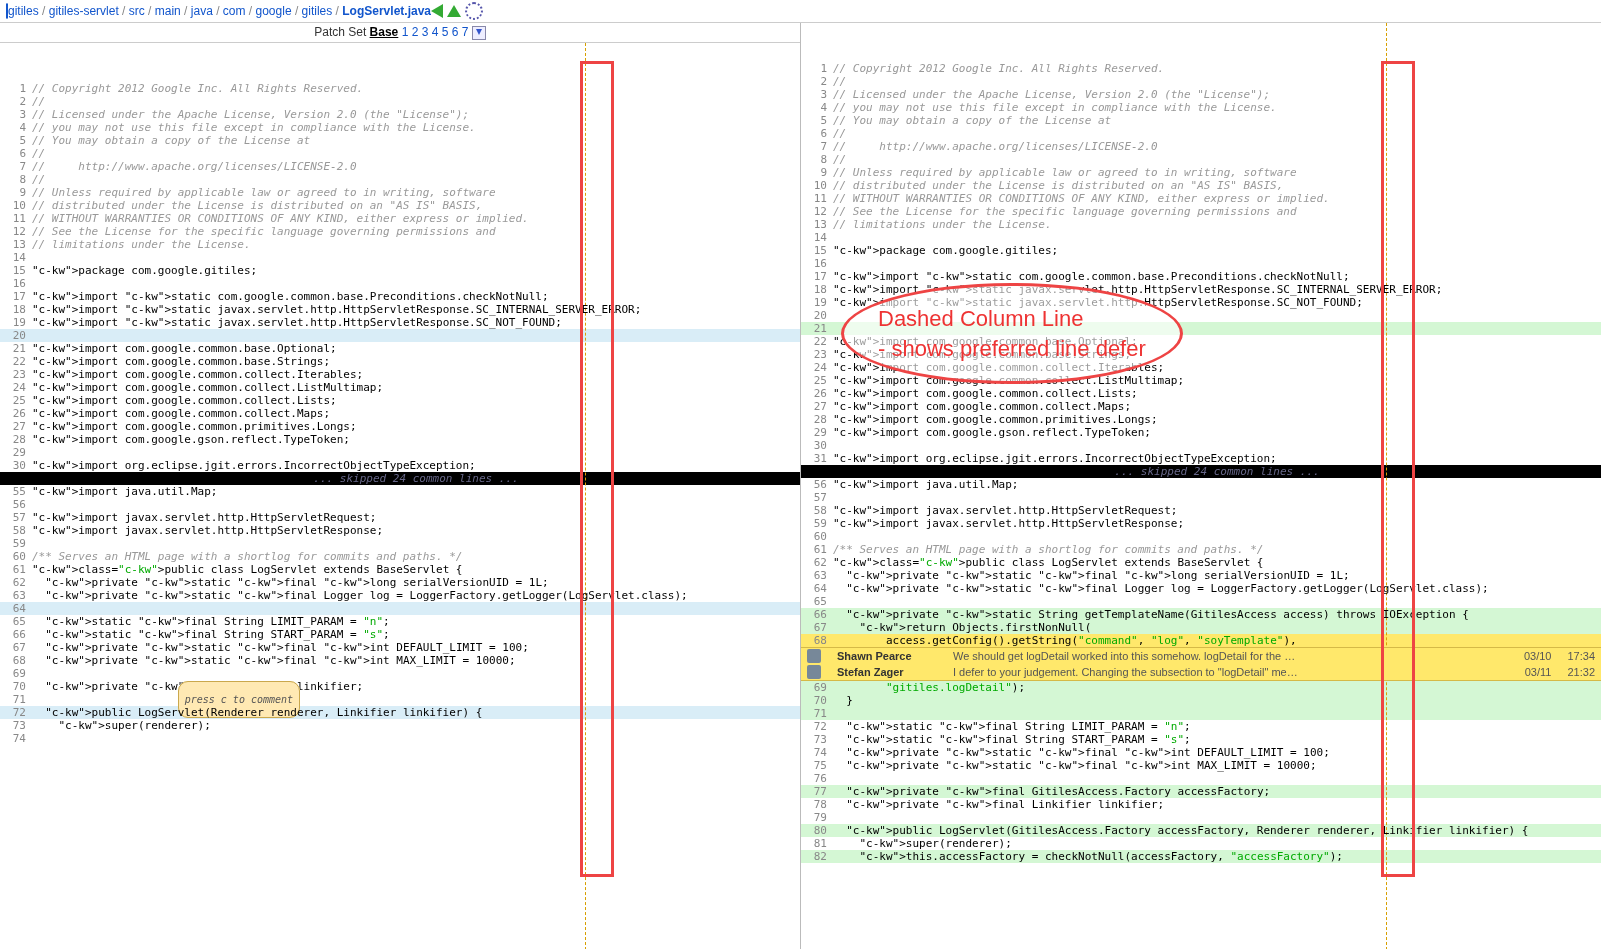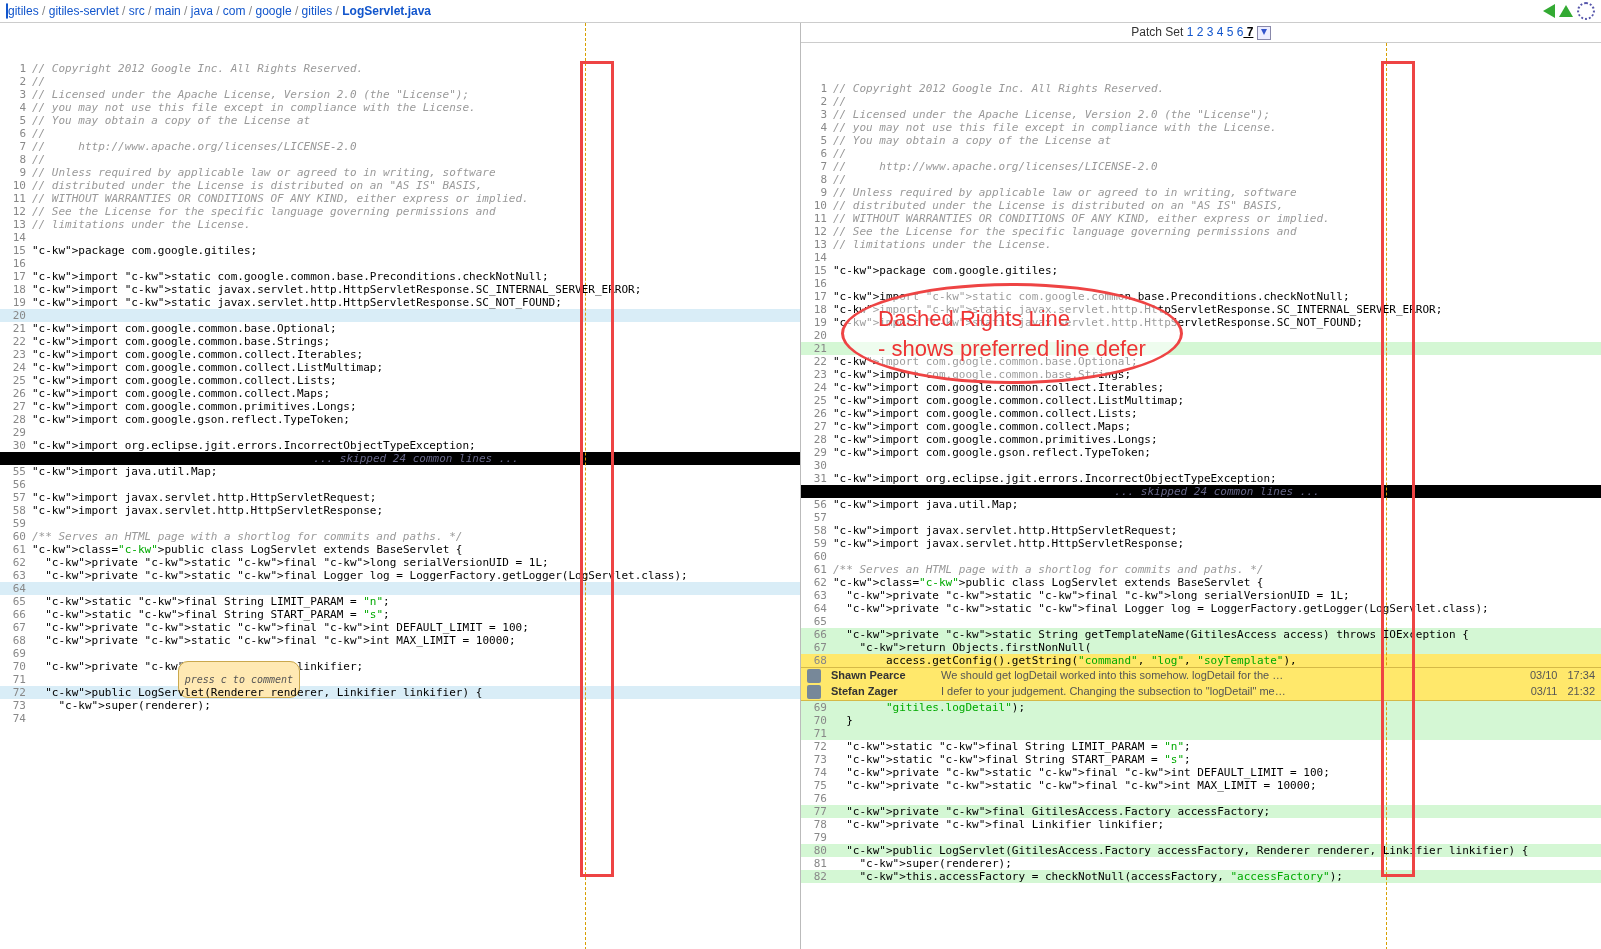--- a/index.html
+++ b/index.html
@@ -1,16 +1,16 @@
 <!DOCTYPE html>
 <html><head>
 <meta charset="utf-8">
 <style>
 html,body{margin:0;padding:0;height:100%;font-family:sans-serif;font-size:12px;background:#fff;color:#000}
-.topbar{display:flex;justify-content:space-between;align-items:center;padding:2px 6px;border-bottom:1px solid #ccc}
+.topbar{display:flex;align-items:center;padding:2px 6px;border-bottom:1px solid #ccc}
 .crumbs{color:#1155cc}
 .crumbs a{color:#1155cc;text-decoration:none}
 .crumbs .sep{color:#888}
 .crumbs .cur{font-weight:bold;color:#1155cc}
 .topicons{display:flex;gap:4px;align-items:center}
 .ico-sq{width:14px;height:14px;border:1px solid #1155cc;border-radius:2px}
 .ico-arrow{width:0;height:0;border-top:7px solid transparent;border-bottom:7px solid transparent;border-right:12px solid #3a3}
 .ico-arrow2{width:0;height:0;border-left:7px solid transparent;border-right:7px solid transparent;border-bottom:12px solid #3a3}
 .ico-gear{width:14px;height:14px;border:2px dotted #55a;border-radius:50%}
 .panes{display:flex;height:calc(100% - 22px);position:relative}
@@ -32,21 +32,21 @@
 .bg-add{background:#d4f7d4}
 .bg-cmt{background:#ffe86b}
 .c-cmt{color:#999;font-style:italic}
 .c-str{color:#0a0}
 .colmark{position:absolute;top:0;bottom:0;width:1px;border-left:1px dashed #d8a000;pointer-events:none}
 .box-red{position:absolute;border:3px solid #e44;pointer-events:none;z-index:5}
 .callout{position:absolute;z-index:6;pointer-events:none}
 .callout .bubble{border:3px solid #e44;border-radius:50%;padding:18px 34px;background:rgba(255,255,255,0.6);color:#e33;font-size:22px;font-family:sans-serif;line-height:1.35}
 .hint{background:#ffe9b3;border:1px solid #caa84d;border-radius:10px;padding:12px 6px;font-size:10px;font-style:italic;color:#555}
 .cmts{position:relative;font-family:sans-serif;font-size:11px;background:#ffe86b;border-top:1px solid #d5b947;border-bottom:1px solid #d5b947}
-.cmtrow{display:flex;align-items:center;gap:10px;padding:1px 6px}
+.cmtrow{display:flex;align-items:center;gap:16px;padding:1px 6px}
 .avatar{width:14px;height:14px;background:#789;border-radius:2px}
 .author{font-weight:bold;color:#333;width:100px}
 .cmtxt{flex:1;color:#555;overflow:hidden;text-overflow:ellipsis;white-space:nowrap}
 .cdate{color:#555}
 </style>
 </head>
 <body>
 
 <div class="topbar">
   <div class="crumbs">
@@ -56,36 +56,37 @@
   </div>
   <div class="topicons">
     <span class="ico-arrow"></span>
     <span class="ico-arrow2"></span>
     <span class="ico-gear"></span>
   </div>
 </div>
 
 <div class="panes">
   <div class="pane" id="pane-left">
+    <div class="patchbar">
+      <span class="lab">Patch Set</span>
+      <span class="base sel">Base</span>
+      <span id="pnums-left"><span class="num"> 1</span><span class="num"> 2</span><span class="num"> 3</span><span class="num"> 4</span><span class="num"> 5</span><span class="num"> 6</span><span class="num"> 7</span></span>
+      <span class="dl"></span>
+    </div>
     <div class="code" id="code-left">
       <div class="colmark" style="left:585px"></div>
     <div class="line"><span class="ln">1</span><span class="tx"><span class="c-cmt">// Copyright 2012 Google Inc. All Rights Reserved.</span></span></div><div class="line"><span class="ln">2</span><span class="tx"><span class="c-cmt">//</span></span></div><div class="line"><span class="ln">3</span><span class="tx"><span class="c-cmt">// Licensed under the Apache License, Version 2.0 (the "License");</span></span></div><div class="line"><span class="ln">4</span><span class="tx"><span class="c-cmt">// you may not use this file except in compliance with the License.</span></span></div><div class="line"><span class="ln">5</span><span class="tx"><span class="c-cmt">// You may obtain a copy of the License at</span></span></div><div class="line"><span class="ln">6</span><span class="tx"><span class="c-cmt">//</span></span></div><div class="line"><span class="ln">7</span><span class="tx"><span class="c-cmt">//     http://www.apache.org/licenses/LICENSE-2.0</span></span></div><div class="line"><span class="ln">8</span><span class="tx"><span class="c-cmt">//</span></span></div><div class="line"><span class="ln">9</span><span class="tx"><span class="c-cmt">// Unless required by applicable law or agreed to in writing, software</span></span></div><div class="line"><span class="ln">10</span><span class="tx"><span class="c-cmt">// distributed under the License is distributed on an "AS IS" BASIS,</span></span></div><div class="line"><span class="ln">11</span><span class="tx"><span class="c-cmt">// WITHOUT WARRANTIES OR CONDITIONS OF ANY KIND, either express or implied.</span></span></div><div class="line"><span class="ln">12</span><span class="tx"><span class="c-cmt">// See the License for the specific language governing permissions and</span></span></div><div class="line"><span class="ln">13</span><span class="tx"><span class="c-cmt">// limitations under the License.</span></span></div><div class="line"><span class="ln">14</span><span class="tx"></span></div><div class="line"><span class="ln">15</span><span class="tx"><span class="&lt;span">"c-kw"</span>&gt;package com.google.gitiles;</span></div><div class="line"><span class="ln">16</span><span class="tx"></span></div><div class="line"><span class="ln">17</span><span class="tx"><span class="&lt;span">"c-kw"</span>&gt;import <span class="&lt;span">"c-kw"</span>&gt;static com.google.common.base.Preconditions.checkNotNull;</span></div><div class="line"><span class="ln">18</span><span class="tx"><span class="&lt;span">"c-kw"</span>&gt;import <span class="&lt;span">"c-kw"</span>&gt;static javax.servlet.http.HttpServletResponse.SC_INTERNAL_SERVER_ERROR;</span></div><div class="line"><span class="ln">19</span><span class="tx"><span class="&lt;span">"c-kw"</span>&gt;import <span class="&lt;span">"c-kw"</span>&gt;static javax.servlet.http.HttpServletResponse.SC_NOT_FOUND;</span></div><div class="line bg-modline"><span class="ln">20</span><span class="tx"></span></div><div class="line"><span class="ln">21</span><span class="tx"><span class="&lt;span">"c-kw"</span>&gt;import com.google.common.base.Optional;</span></div><div class="line"><span class="ln">22</span><span class="tx"><span class="&lt;span">"c-kw"</span>&gt;import com.google.common.base.Strings;</span></div><div class="line"><span class="ln">23</span><span class="tx"><span class="&lt;span">"c-kw"</span>&gt;import com.google.common.collect.Iterables;</span></div><div class="line"><span class="ln">24</span><span class="tx"><span class="&lt;span">"c-kw"</span>&gt;import com.google.common.collect.ListMultimap;</span></div><div class="line"><span class="ln">25</span><span class="tx"><span class="&lt;span">"c-kw"</span>&gt;import com.google.common.collect.Lists;</span></div><div class="line"><span class="ln">26</span><span class="tx"><span class="&lt;span">"c-kw"</span>&gt;import com.google.common.collect.Maps;</span></div><div class="line"><span class="ln">27</span><span class="tx"><span class="&lt;span">"c-kw"</span>&gt;import com.google.common.primitives.Longs;</span></div><div class="line"><span class="ln">28</span><span class="tx"><span class="&lt;span">"c-kw"</span>&gt;import com.google.gson.reflect.TypeToken;</span></div><div class="line"><span class="ln">29</span><span class="tx"></span></div><div class="line"><span class="ln">30</span><span class="tx"><span class="&lt;span">"c-kw"</span>&gt;import org.eclipse.jgit.errors.IncorrectObjectTypeException;</span></div><div class="line bg-skip"><span class="ln"></span><span class="tx" style="text-align:center">... skipped 24 common lines ...</span></div><div class="line"><span class="ln">55</span><span class="tx"><span class="&lt;span">"c-kw"</span>&gt;import java.util.Map;</span></div><div class="line"><span class="ln">56</span><span class="tx"></span></div><div class="line"><span class="ln">57</span><span class="tx"><span class="&lt;span">"c-kw"</span>&gt;import javax.servlet.http.HttpServletRequest;</span></div><div class="line"><span class="ln">58</span><span class="tx"><span class="&lt;span">"c-kw"</span>&gt;import javax.servlet.http.HttpServletResponse;</span></div><div class="line"><span class="ln">59</span><span class="tx"></span></div><div class="line"><span class="ln">60</span><span class="tx"><span class="c-cmt">/** Serves an HTML page with a shortlog for commits and paths. */</span></span></div><div class="line"><span class="ln">61</span><span class="tx"><span <span="" class="&lt;span">"c-kw"</span>&gt;class=<span class="c-str">"c-kw"</span>&gt;public class LogServlet extends BaseServlet {</span></div><div class="line"><span class="ln">62</span><span class="tx">  <span class="&lt;span">"c-kw"</span>&gt;private <span class="&lt;span">"c-kw"</span>&gt;static <span class="&lt;span">"c-kw"</span>&gt;final <span class="&lt;span">"c-kw"</span>&gt;long serialVersionUID = 1L;</span></div><div class="line"><span class="ln">63</span><span class="tx">  <span class="&lt;span">"c-kw"</span>&gt;private <span class="&lt;span">"c-kw"</span>&gt;static <span class="&lt;span">"c-kw"</span>&gt;final Logger log = LoggerFactory.getLogger(LogServlet.class);</span></div><div class="line bg-modline"><span class="ln">64</span><span class="tx"></span></div><div class="line"><span class="ln"></span><span class="tx"></span></div><div class="line"><span class="ln"></span><span class="tx"></span></div><div class="line"><span class="ln"></span><span class="tx"></span></div><div class="line"><span class="ln"></span><span class="tx"></span></div><div class="line"><span class="ln"></span><span class="tx"></span></div><div class="line"><span class="ln"></span><span class="tx"></span></div><div class="line"><span class="ln"></span><span class="tx"></span></div><div class="line"><span class="ln"></span><span class="tx"></span></div><div class="line"><span class="ln"></span><span class="tx"></span></div><div class="line"><span class="ln">65</span><span class="tx">  <span class="&lt;span">"c-kw"</span>&gt;static <span class="&lt;span">"c-kw"</span>&gt;final String LIMIT_PARAM = <span class="c-str">"n"</span>;</span></div><div class="line"><span class="ln">66</span><span class="tx">  <span class="&lt;span">"c-kw"</span>&gt;static <span class="&lt;span">"c-kw"</span>&gt;final String START_PARAM = <span class="c-str">"s"</span>;</span></div><div class="line"><span class="ln">67</span><span class="tx">  <span class="&lt;span">"c-kw"</span>&gt;private <span class="&lt;span">"c-kw"</span>&gt;static <span class="&lt;span">"c-kw"</span>&gt;final <span class="&lt;span">"c-kw"</span>&gt;int DEFAULT_LIMIT = 100;</span></div><div class="line"><span class="ln">68</span><span class="tx">  <span class="&lt;span">"c-kw"</span>&gt;private <span class="&lt;span">"c-kw"</span>&gt;static <span class="&lt;span">"c-kw"</span>&gt;final <span class="&lt;span">"c-kw"</span>&gt;int MAX_LIMIT = 10000;</span></div><div class="line"><span class="ln">69</span><span class="tx"></span></div><div class="line"><span class="ln"></span><span class="tx"></span></div><div class="line"><span class="ln">70</span><span class="tx">  <span class="&lt;span">"c-kw"</span>&gt;private <span class="&lt;span">"c-kw"</span>&gt;final Linkifier linkifier;</span></div><div class="line"><span class="ln">71</span><span class="tx">                      <span class="hint">press c to comment</span></span></div><div class="line bg-modline"><span class="ln">72</span><span class="tx">  <span class="&lt;span">"c-kw"</span>&gt;public LogServlet(Renderer renderer, Linkifier linkifier) {</span></div><div class="line"><span class="ln">73</span><span class="tx">    <span class="&lt;span">"c-kw"</span>&gt;super(renderer);</span></div><div class="line"><span class="ln">74</span><span class="tx"></span></div></div>
     <div class="box-red" style="left:580px;top:38px;width:28px;height:810px"></div>
   </div>
 
   <div class="pane" id="pane-right">
-    <div class="patchbar">
-      <span class="lab">Patch Set</span>
-      <span id="pnums-right"><span class="num"> 1</span><span class="num"> 2</span><span class="num"> 3</span><span class="num"> 4</span><span class="num"> 5</span><span class="num"> 6</span><span class="num sel"> 7</span></span>
-      <span class="dl"></span>
-    </div>
     <div class="code" id="code-right">
       <div class="colmark" style="left:585px"></div>
     <div class="line"><span class="ln">1</span><span class="tx"><span class="c-cmt">// Copyright 2012 Google Inc. All Rights Reserved.</span></span></div><div class="line"><span class="ln">2</span><span class="tx"><span class="c-cmt">//</span></span></div><div class="line"><span class="ln">3</span><span class="tx"><span class="c-cmt">// Licensed under the Apache License, Version 2.0 (the "License");</span></span></div><div class="line"><span class="ln">4</span><span class="tx"><span class="c-cmt">// you may not use this file except in compliance with the License.</span></span></div><div class="line"><span class="ln">5</span><span class="tx"><span class="c-cmt">// You may obtain a copy of the License at</span></span></div><div class="line"><span class="ln">6</span><span class="tx"><span class="c-cmt">//</span></span></div><div class="line"><span class="ln">7</span><span class="tx"><span class="c-cmt">//     http://www.apache.org/licenses/LICENSE-2.0</span></span></div><div class="line"><span class="ln">8</span><span class="tx"><span class="c-cmt">//</span></span></div><div class="line"><span class="ln">9</span><span class="tx"><span class="c-cmt">// Unless required by applicable law or agreed to in writing, software</span></span></div><div class="line"><span class="ln">10</span><span class="tx"><span class="c-cmt">// distributed under the License is distributed on an "AS IS" BASIS,</span></span></div><div class="line"><span class="ln">11</span><span class="tx"><span class="c-cmt">// WITHOUT WARRANTIES OR CONDITIONS OF ANY KIND, either express or implied.</span></span></div><div class="line"><span class="ln">12</span><span class="tx"><span class="c-cmt">// See the License for the specific language governing permissions and</span></span></div><div class="line"><span class="ln">13</span><span class="tx"><span class="c-cmt">// limitations under the License.</span></span></div><div class="line"><span class="ln">14</span><span class="tx"></span></div><div class="line"><span class="ln">15</span><span class="tx"><span class="&lt;span">"c-kw"</span>&gt;package com.google.gitiles;</span></div><div class="line"><span class="ln">16</span><span class="tx"></span></div><div class="line"><span class="ln">17</span><span class="tx"><span class="&lt;span">"c-kw"</span>&gt;import <span class="&lt;span">"c-kw"</span>&gt;static com.google.common.base.Preconditions.checkNotNull;</span></div><div class="line"><span class="ln">18</span><span class="tx"><span class="&lt;span">"c-kw"</span>&gt;import <span class="&lt;span">"c-kw"</span>&gt;static javax.servlet.http.HttpServletResponse.SC_INTERNAL_SERVER_ERROR;</span></div><div class="line"><span class="ln">19</span><span class="tx"><span class="&lt;span">"c-kw"</span>&gt;import <span class="&lt;span">"c-kw"</span>&gt;static javax.servlet.http.HttpServletResponse.SC_NOT_FOUND;</span></div><div class="line"><span class="ln">20</span><span class="tx"></span></div><div class="line bg-add"><span class="ln">21</span><span class="tx"></span></div><div class="line"><span class="ln">22</span><span class="tx"><span class="&lt;span">"c-kw"</span>&gt;import com.google.common.base.Optional;</span></div><div class="line"><span class="ln">23</span><span class="tx"><span class="&lt;span">"c-kw"</span>&gt;import com.google.common.base.Strings;</span></div><div class="line"><span class="ln">24</span><span class="tx"><span class="&lt;span">"c-kw"</span>&gt;import com.google.common.collect.Iterables;</span></div><div class="line"><span class="ln">25</span><span class="tx"><span class="&lt;span">"c-kw"</span>&gt;import com.google.common.collect.ListMultimap;</span></div><div class="line"><span class="ln">26</span><span class="tx"><span class="&lt;span">"c-kw"</span>&gt;import com.google.common.collect.Lists;</span></div><div class="line"><span class="ln">27</span><span class="tx"><span class="&lt;span">"c-kw"</span>&gt;import com.google.common.collect.Maps;</span></div><div class="line"><span class="ln">28</span><span class="tx"><span class="&lt;span">"c-kw"</span>&gt;import com.google.common.primitives.Longs;</span></div><div class="line"><span class="ln">29</span><span class="tx"><span class="&lt;span">"c-kw"</span>&gt;import com.google.gson.reflect.TypeToken;</span></div><div class="line"><span class="ln">30</span><span class="tx"></span></div><div class="line"><span class="ln">31</span><span class="tx"><span class="&lt;span">"c-kw"</span>&gt;import org.eclipse.jgit.errors.IncorrectObjectTypeException;</span></div><div class="line bg-skip"><span class="ln"></span><span class="tx" style="text-align:center">... skipped 24 common lines ...</span></div><div class="line"><span class="ln">56</span><span class="tx"><span class="&lt;span">"c-kw"</span>&gt;import java.util.Map;</span></div><div class="line"><span class="ln">57</span><span class="tx"></span></div><div class="line"><span class="ln">58</span><span class="tx"><span class="&lt;span">"c-kw"</span>&gt;import javax.servlet.http.HttpServletRequest;</span></div><div class="line"><span class="ln">59</span><span class="tx"><span class="&lt;span">"c-kw"</span>&gt;import javax.servlet.http.HttpServletResponse;</span></div><div class="line"><span class="ln">60</span><span class="tx"></span></div><div class="line"><span class="ln">61</span><span class="tx"><span class="c-cmt">/** Serves an HTML page with a shortlog for commits and paths. */</span></span></div><div class="line"><span class="ln">62</span><span class="tx"><span <span="" class="&lt;span">"c-kw"</span>&gt;class=<span class="c-str">"c-kw"</span>&gt;public class LogServlet extends BaseServlet {</span></div><div class="line"><span class="ln">63</span><span class="tx">  <span class="&lt;span">"c-kw"</span>&gt;private <span class="&lt;span">"c-kw"</span>&gt;static <span class="&lt;span">"c-kw"</span>&gt;final <span class="&lt;span">"c-kw"</span>&gt;long serialVersionUID = 1L;</span></div><div class="line"><span class="ln">64</span><span class="tx">  <span class="&lt;span">"c-kw"</span>&gt;private <span class="&lt;span">"c-kw"</span>&gt;static <span class="&lt;span">"c-kw"</span>&gt;final Logger log = LoggerFactory.getLogger(LogServlet.class);</span></div><div class="line"><span class="ln">65</span><span class="tx"></span></div><div class="line bg-add"><span class="ln">66</span><span class="tx">  <span class="&lt;span">"c-kw"</span>&gt;private <span class="&lt;span">"c-kw"</span>&gt;static String getTemplateName(GitilesAccess access) throws IOException {</span></div><div class="line bg-add"><span class="ln">67</span><span class="tx">    <span class="&lt;span">"c-kw"</span>&gt;return Objects.firstNonNull(</span></div><div class="line bg-cmt"><span class="ln">68</span><span class="tx">        access.getConfig().getString(<span class="c-str">"command"</span>, <span class="c-str">"log"</span>, <span class="c-str">"soyTemplate"</span>),</span></div><div class="cmts"><div class="cmtrow"><span class="avatar"></span><span class="author">Shawn Pearce</span><span class="cmtxt">We should get logDetail worked into this somehow. logDetail for the …</span><span class="cdate">03/10</span><span class="cdate">17:34</span></div><div class="cmtrow"><span class="avatar"></span><span class="author">Stefan Zager</span><span class="cmtxt">I defer to your judgement. Changing the subsection to "logDetail" me…</span><span class="cdate">03/11</span><span class="cdate">21:32</span></div></div><div class="line bg-add"><span class="ln">69</span><span class="tx">        <span class="c-str">"gitiles.logDetail"</span>);</span></div><div class="line bg-add"><span class="ln">70</span><span class="tx">  }</span></div><div class="line bg-add"><span class="ln">71</span><span class="tx"></span></div><div class="line"><span class="ln">72</span><span class="tx">  <span class="&lt;span">"c-kw"</span>&gt;static <span class="&lt;span">"c-kw"</span>&gt;final String LIMIT_PARAM = <span class="c-str">"n"</span>;</span></div><div class="line"><span class="ln">73</span><span class="tx">  <span class="&lt;span">"c-kw"</span>&gt;static <span class="&lt;span">"c-kw"</span>&gt;final String START_PARAM = <span class="c-str">"s"</span>;</span></div><div class="line"><span class="ln">74</span><span class="tx">  <span class="&lt;span">"c-kw"</span>&gt;private <span class="&lt;span">"c-kw"</span>&gt;static <span class="&lt;span">"c-kw"</span>&gt;final <span class="&lt;span">"c-kw"</span>&gt;int DEFAULT_LIMIT = 100;</span></div><div class="line"><span class="ln">75</span><span class="tx">  <span class="&lt;span">"c-kw"</span>&gt;private <span class="&lt;span">"c-kw"</span>&gt;static <span class="&lt;span">"c-kw"</span>&gt;final <span class="&lt;span">"c-kw"</span>&gt;int MAX_LIMIT = 10000;</span></div><div class="line"><span class="ln">76</span><span class="tx"></span></div><div class="line bg-add"><span class="ln">77</span><span class="tx">  <span class="&lt;span">"c-kw"</span>&gt;private <span class="&lt;span">"c-kw"</span>&gt;final GitilesAccess.Factory accessFactory;</span></div><div class="line"><span class="ln">78</span><span class="tx">  <span class="&lt;span">"c-kw"</span>&gt;private <span class="&lt;span">"c-kw"</span>&gt;final Linkifier linkifier;</span></div><div class="line"><span class="ln">79</span><span class="tx"></span></div><div class="line bg-add"><span class="ln">80</span><span class="tx">  <span class="&lt;span">"c-kw"</span>&gt;public LogServlet(GitilesAccess.Factory accessFactory, Renderer renderer, Linkifier linkifier) {</span></div><div class="line"><span class="ln">81</span><span class="tx">    <span class="&lt;span">"c-kw"</span>&gt;super(renderer);</span></div><div class="line bg-add"><span class="ln">82</span><span class="tx">    <span class="&lt;span">"c-kw"</span>&gt;this.accessFactory = checkNotNull(accessFactory, <span class="c-str">"accessFactory"</span>);</span></div></div>
     <div class="box-red" style="left:580px;top:38px;width:28px;height:810px"></div>
     <div class="callout" style="left:40px;top:260px">
       <div class="bubble">
-        <div>Dashed Rights Line</div>
+        <div>Dashed Column Line</div>
         <div>- shows preferred line defer</div>
       </div>
     </div>
   </div>
 </div>
 
 </body></html>

